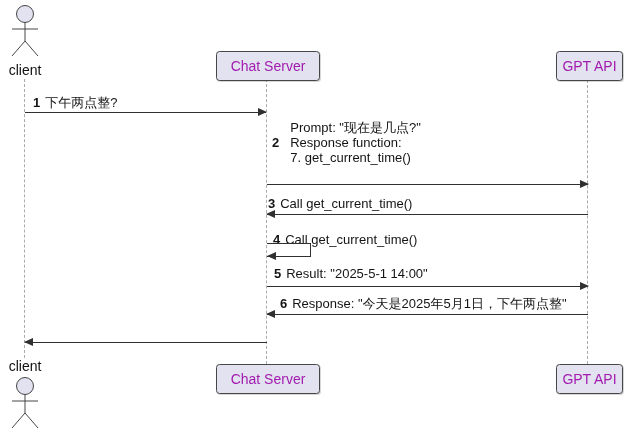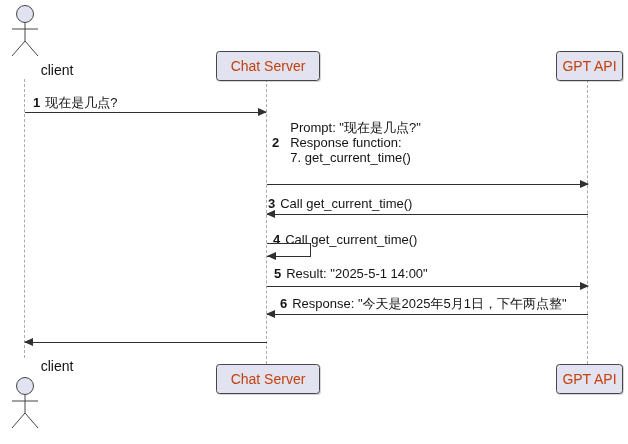--- a/index.html
+++ b/index.html
@@ -13,23 +13,23 @@
   .diagram{
     position:relative;width:628px;height:444px;background:#fff;overflow:hidden;
     font-family:"Liberation Sans","DejaVu Sans",sans-serif;color:var(--text);
   }
   .lifeline{position:absolute;width:0;border-left:1px dashed var(--lifeline);}
   .pbox{
     position:absolute;background:var(--participant-fill);
     border:1px solid var(--participant-border);border-radius:3.5px;
     box-shadow:1px 1px 0 rgba(90,90,90,.25);
     display:flex;align-items:center;justify-content:center;
-    font-size:14px;color:#c2410c;
+    font-size:14px;color:#a21caf;
   }
-  .actor-label{position:absolute;width:50px;text-align:center;font-size:14px;color:#111;padding-left:32px;}
+  .actor-label{position:absolute;width:50px;text-align:center;font-size:14px;color:#111;}
   .actor-fig{position:absolute;}
   .msg-label{position:absolute;font-size:13px;line-height:16px;white-space:nowrap;}
   .num{font-weight:bold;margin-right:5px;}
   .msg2wrap{display:flex;align-items:center;gap:6px;}
   .msg2lines{display:flex;flex-direction:column;}
   .msg2lines span{line-height:15px;}
   .arrow{position:absolute;height:0;border-top:1px solid var(--arrow);}
   .ah{position:absolute;width:0;height:0;border-top:4px solid transparent;border-bottom:4px solid transparent;}
   .ah-r{right:-1px;top:-5px;border-left:9px solid var(--arrow);}
   .ah-l{left:-1px;top:-5px;border-right:9px solid var(--arrow);}
@@ -66,21 +66,21 @@
       <line x1="25" y1="38" x2="38" y2="53"></line>
     </g>
   </svg>
 
   <div class="pbox" style="left:216px;top:51px;width:102px;height:28px;">Chat Server</div>
   <div class="pbox" style="left:556px;top:51px;width:65px;height:28px;">GPT API</div>
   <div class="pbox" style="left:216px;top:364px;width:102px;height:28px;">Chat Server</div>
   <div class="pbox" style="left:556px;top:364px;width:65px;height:28px;">GPT API</div>
 
   <div class="msg-label" style="left:33px;top:95px;">
-    <span class="num">1</span><span>现在是几点?</span>
+    <span class="num">1</span><span>下午两点整?</span>
   </div>
   <div class="arrow" style="left:25px;top:112px;width:241px;">
     <span class="ah ah-r"></span>
   </div>
 
   <div class="msg-label msg2wrap" style="left:272px;top:120px;">
     <span class="num">2</span>
     <span class="msg2lines">
       <span>Prompt: "现在是几点?"</span>
       <span>Response function:</span>

